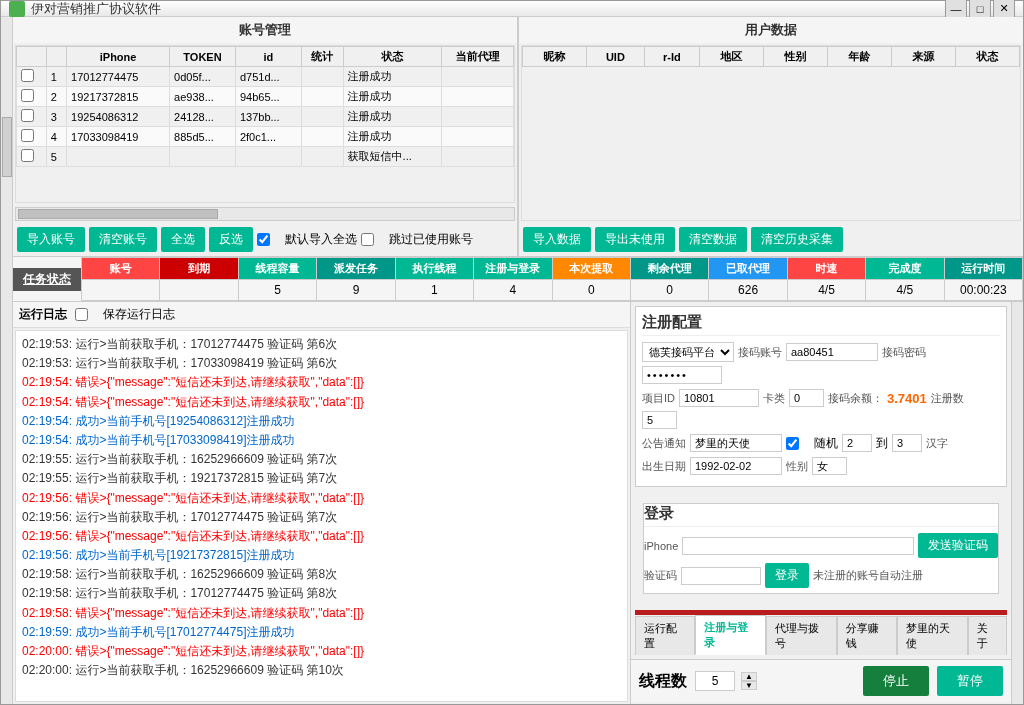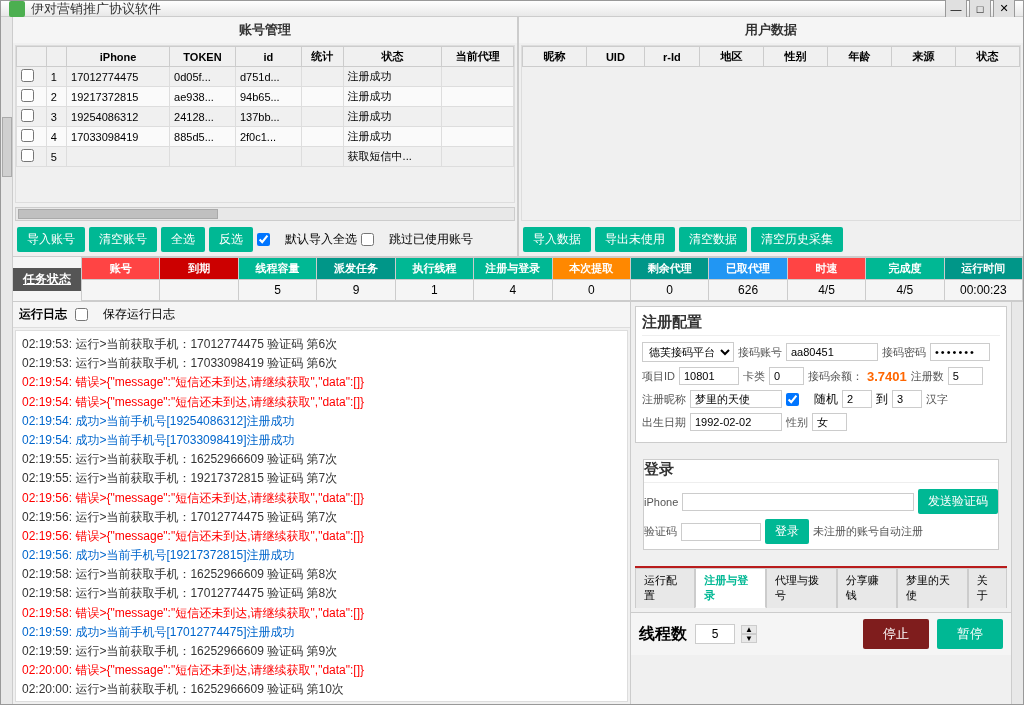--- a/index.html
+++ b/index.html
@@ -68,37 +68,37 @@
     .log-success { color: #0066cc; }
     .log-error { color: #ff0000; }
     
     .right-panel { width: 380px; display: flex; flex-direction: column; flex-shrink: 0; }
     
     .config-section { border: 1px solid #ccc; margin: 4px; padding: 6px; background: white; }
     .config-title { font-weight: bold; font-size: 15px; margin-bottom: 6px; color: #333; border-bottom: 1px solid #eee; padding-bottom: 3px; }
     .config-row { display: flex; align-items: center; gap: 4px; margin-bottom: 5px; flex-wrap: wrap; }
     .config-label { font-size: 11px; color: #555; white-space: nowrap; }
     .config-input { border: 1px solid #ccc; padding: 2px 4px; font-size: 11px; }
-    .config-input-sm { width: 60px; }
+    .config-input-sm { width: 80px; }
     .config-input-md { width: 92px; }
     .config-select { border: 1px solid #ccc; padding: 2px; font-size: 11px; background: white; }
     .config-value-highlight { font-size: 13px; font-weight: bold; color: #ff6600; }
     
     .login-section { border: 1px solid #ccc; margin: 12px; background: white; }
     
-    .tabs-row { display: flex; border-top: 2px solid #b91c1c; margin: 4px; }
+    .tabs-row { display: flex; border-top: 5px solid #b91c1c; margin: 4px; align-items: flex-end; }
     .tab-btn { padding: 4px 8px; border: 1px solid #ccc; background: #e8e8e8; cursor: pointer; font-size: 11px; border-bottom: none; }
     .tab-btn.active { background: white; border-bottom: 1px solid white; color: #00b894; font-weight: bold; }
     
     .bottom-controls { display: flex; align-items: center; gap: 8px; padding: 6px 8px; background: #f5f5f5; border-top: 1px solid #ccc; }
     .thread-label { font-size: 16px; font-weight: bold; }
     .thread-input { width: 40px; border: 1px solid #ccc; padding: 2px 4px; text-align: center; }
     .spinner { display: flex; flex-direction: column; margin-left: -2px; }
     .spin-btn { width: 16px; height: 9px; border: 1px solid #ccc; background: #e8e8e8; cursor: pointer; font-size: 8px; line-height: 1; display: flex; align-items: center; justify-content: center; }
-    .btn-stop { background: #7f1d1d; color: white; border: none; padding: 6px 20px; cursor: pointer; font-size: 13px; border-radius: 2px; }
+    .btn-stop { background: #15803d; color: white; border: none; padding: 6px 20px; cursor: pointer; font-size: 13px; border-radius: 2px; }
     .btn-pause { background: #00b894; color: white; border: none; padding: 6px 20px; cursor: pointer; font-size: 13px; border-radius: 2px; }
     
     .right-scrollbar { width: 12px; background: #e8e8e8; border-left: 1px solid #ccc; }
     
     input[type="checkbox"] { width: 13px; height: 13px; cursor: pointer; }
     
     .password-field { letter-spacing: 2px; }
   </style>
 </head>
 <body>
@@ -320,21 +320,20 @@
             <div class="log-normal">02:19:55: 运行&gt;当前获取手机：16252966609  验证码 第7次</div>
             <div class="log-normal">02:19:55: 运行&gt;当前获取手机：19217372815  验证码 第7次</div>
             <div class="log-error">02:19:56: 错误&gt;{"message":"短信还未到达,请继续获取","data":[]}</div>
             <div class="log-normal">02:19:56: 运行&gt;当前获取手机：17012774475  验证码 第7次</div>
             <div class="log-error">02:19:56: 错误&gt;{"message":"短信还未到达,请继续获取","data":[]}</div>
             <div class="log-success">02:19:56: 成功&gt;当前手机号[19217372815]注册成功</div>
             <div class="log-normal">02:19:58: 运行&gt;当前获取手机：16252966609  验证码 第8次</div>
             <div class="log-normal">02:19:58: 运行&gt;当前获取手机：17012774475  验证码 第8次</div>
             <div class="log-error">02:19:58: 错误&gt;{"message":"短信还未到达,请继续获取","data":[]}</div>
             <div class="log-success">02:19:59: 成功&gt;当前手机号[17012774475]注册成功</div>
-            <div class="log-normal">02:19:59: 运行&gt;当前获取手机：16252966609  验证码 第9次</div>
             <div class="log-error">02:20:00: 错误&gt;{"message":"短信还未到达,请继续获取","data":[]}</div>
             <div class="log-normal">02:20:00: 运行&gt;当前获取手机：16252966609  验证码 第10次</div>
 
           </div>
         </div>
 
         <div class="right-panel">
 
           <div class="config-section">
             <div class="config-title">注册配置</div>
@@ -354,21 +353,21 @@
               <input class="config-input config-input-sm" type="text" value="10801" style="">
               <span class="config-label">卡类</span>
               <input class="config-input" style="width: 35px;" type="text" value="0">
               <span class="config-label">接码余额：</span>
               <span class="config-value-highlight">3.7401</span>
               <span class="config-label">注册数</span>
               <input class="config-input" style="width: 35px;" type="text" value="5">
             </div>
 
             <div class="config-row">
-              <span class="config-label">注册昵称</span>
+              <span class="config-label">公告通知</span>
               <input class="config-input config-input-md" type="text" value="梦里的天使" style="">
               <label class="checkbox-label">
                 <input type="checkbox" checked="" style="">
                 <span>随机</span>
               </label>
               <input class="config-input" style="width: 30px;" type="text" value="2">
               <span>到</span>
               <input class="config-input" style="width: 30px;" type="text" value="3">
               <span class="config-label">汉字</span>
             </div>

